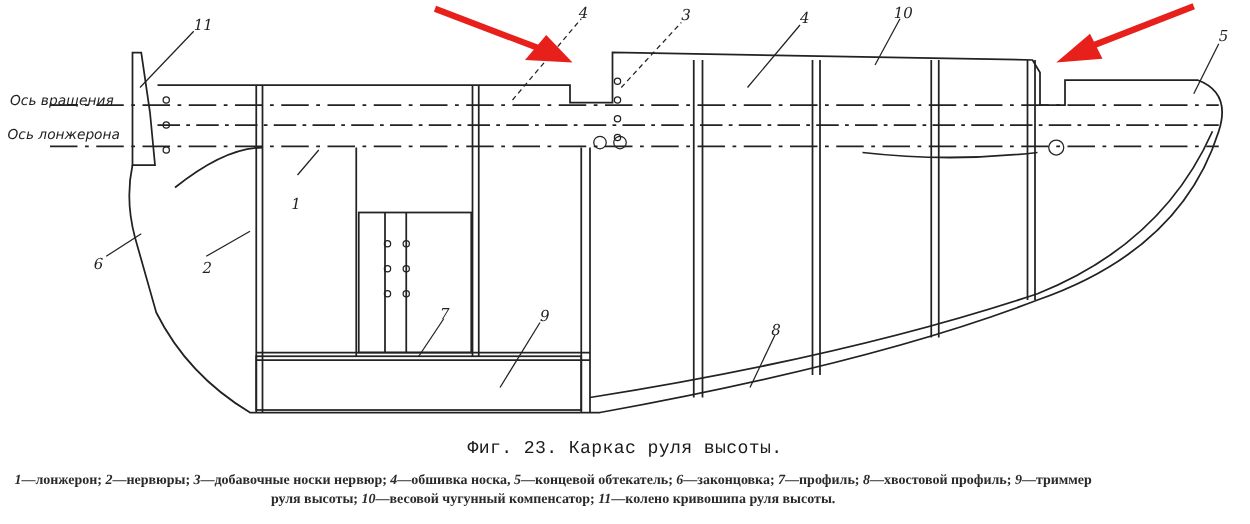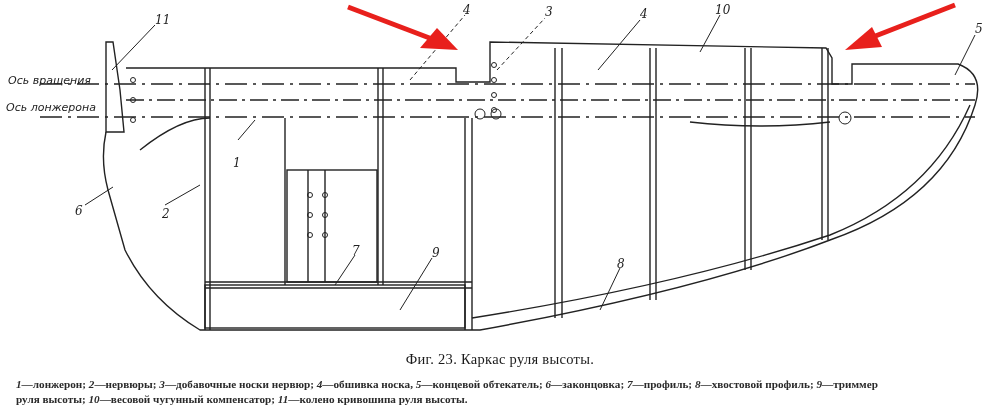--- a/index.html
+++ b/index.html
@@ -2,22 +2,22 @@
 <html><head>
 <meta charset="utf-8">
 <style>
   html, body { margin:0; padding:0; background:#ffffff; }
   body { width:1000px; height:419px; position:relative; overflow:hidden;
          font-family:"Liberation Serif", serif; color:#1a1a1a; }
   #drawing { position:absolute; left:0; top:0; width:1000px; height:345px; }
   .lbl { font-family:"DejaVu Serif", serif; font-style:italic; font-size:12px; fill:#222; }
   .axis-lbl { font-family:"DejaVu Sans", sans-serif; font-style:italic; font-size:11px; fill:#222; }
   #caption { position:absolute; left:0; width:1000px; top:351px; text-align:center;
-             font-size:14.5px; letter-spacing:0.3px; }
-  #legend { position:absolute; left:16px; width:885px; top:377px; text-align:left;
+             font-size:14.5px; letter-spacing:0.3px;font-family:Liberation Mono, monospace; }
+  #legend { position:absolute; left:0; width:885px; top:377px; text-align:center;
             font-size:11.2px; line-height:15px; font-weight:bold; color:#2a2a2a; }
   #legend .n { font-style:italic; }
 </style>
 </head>
 <body>
 
 <svg id="drawing" viewBox="0 0 1000 345" xmlns="http://www.w3.org/2000/svg">
   <g fill="none" stroke="#222" stroke-width="1.4">
 
     <path d="M106 42 L113 42 L120 90 L124 132 L106 132 Z"></path>

